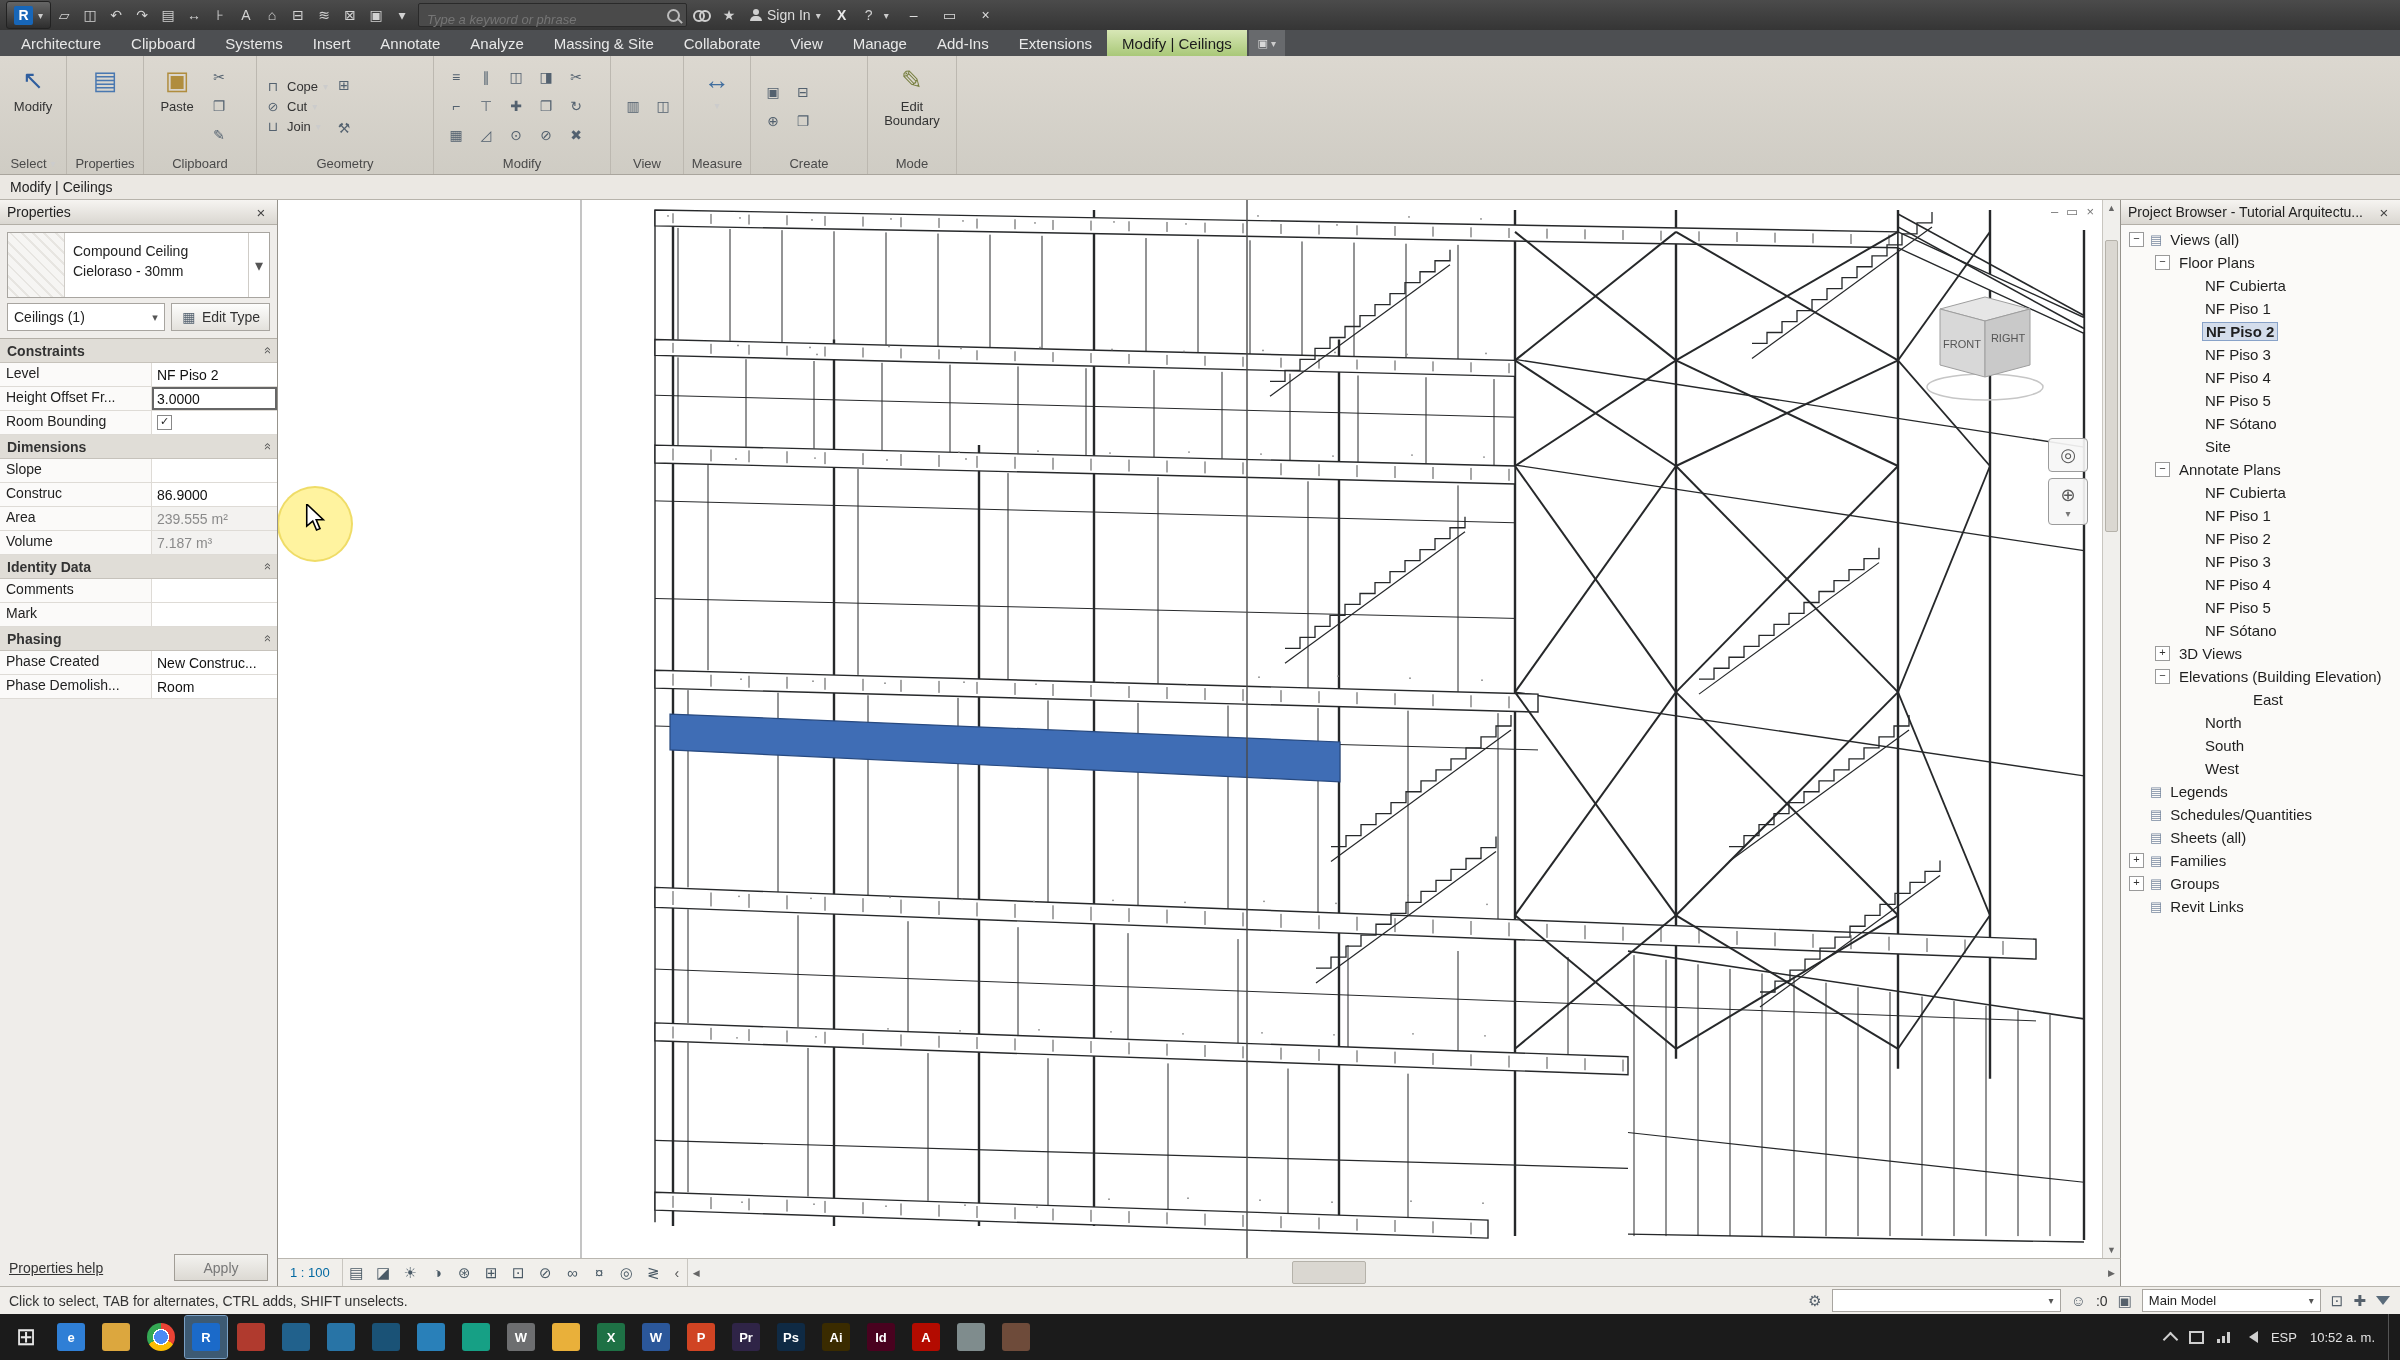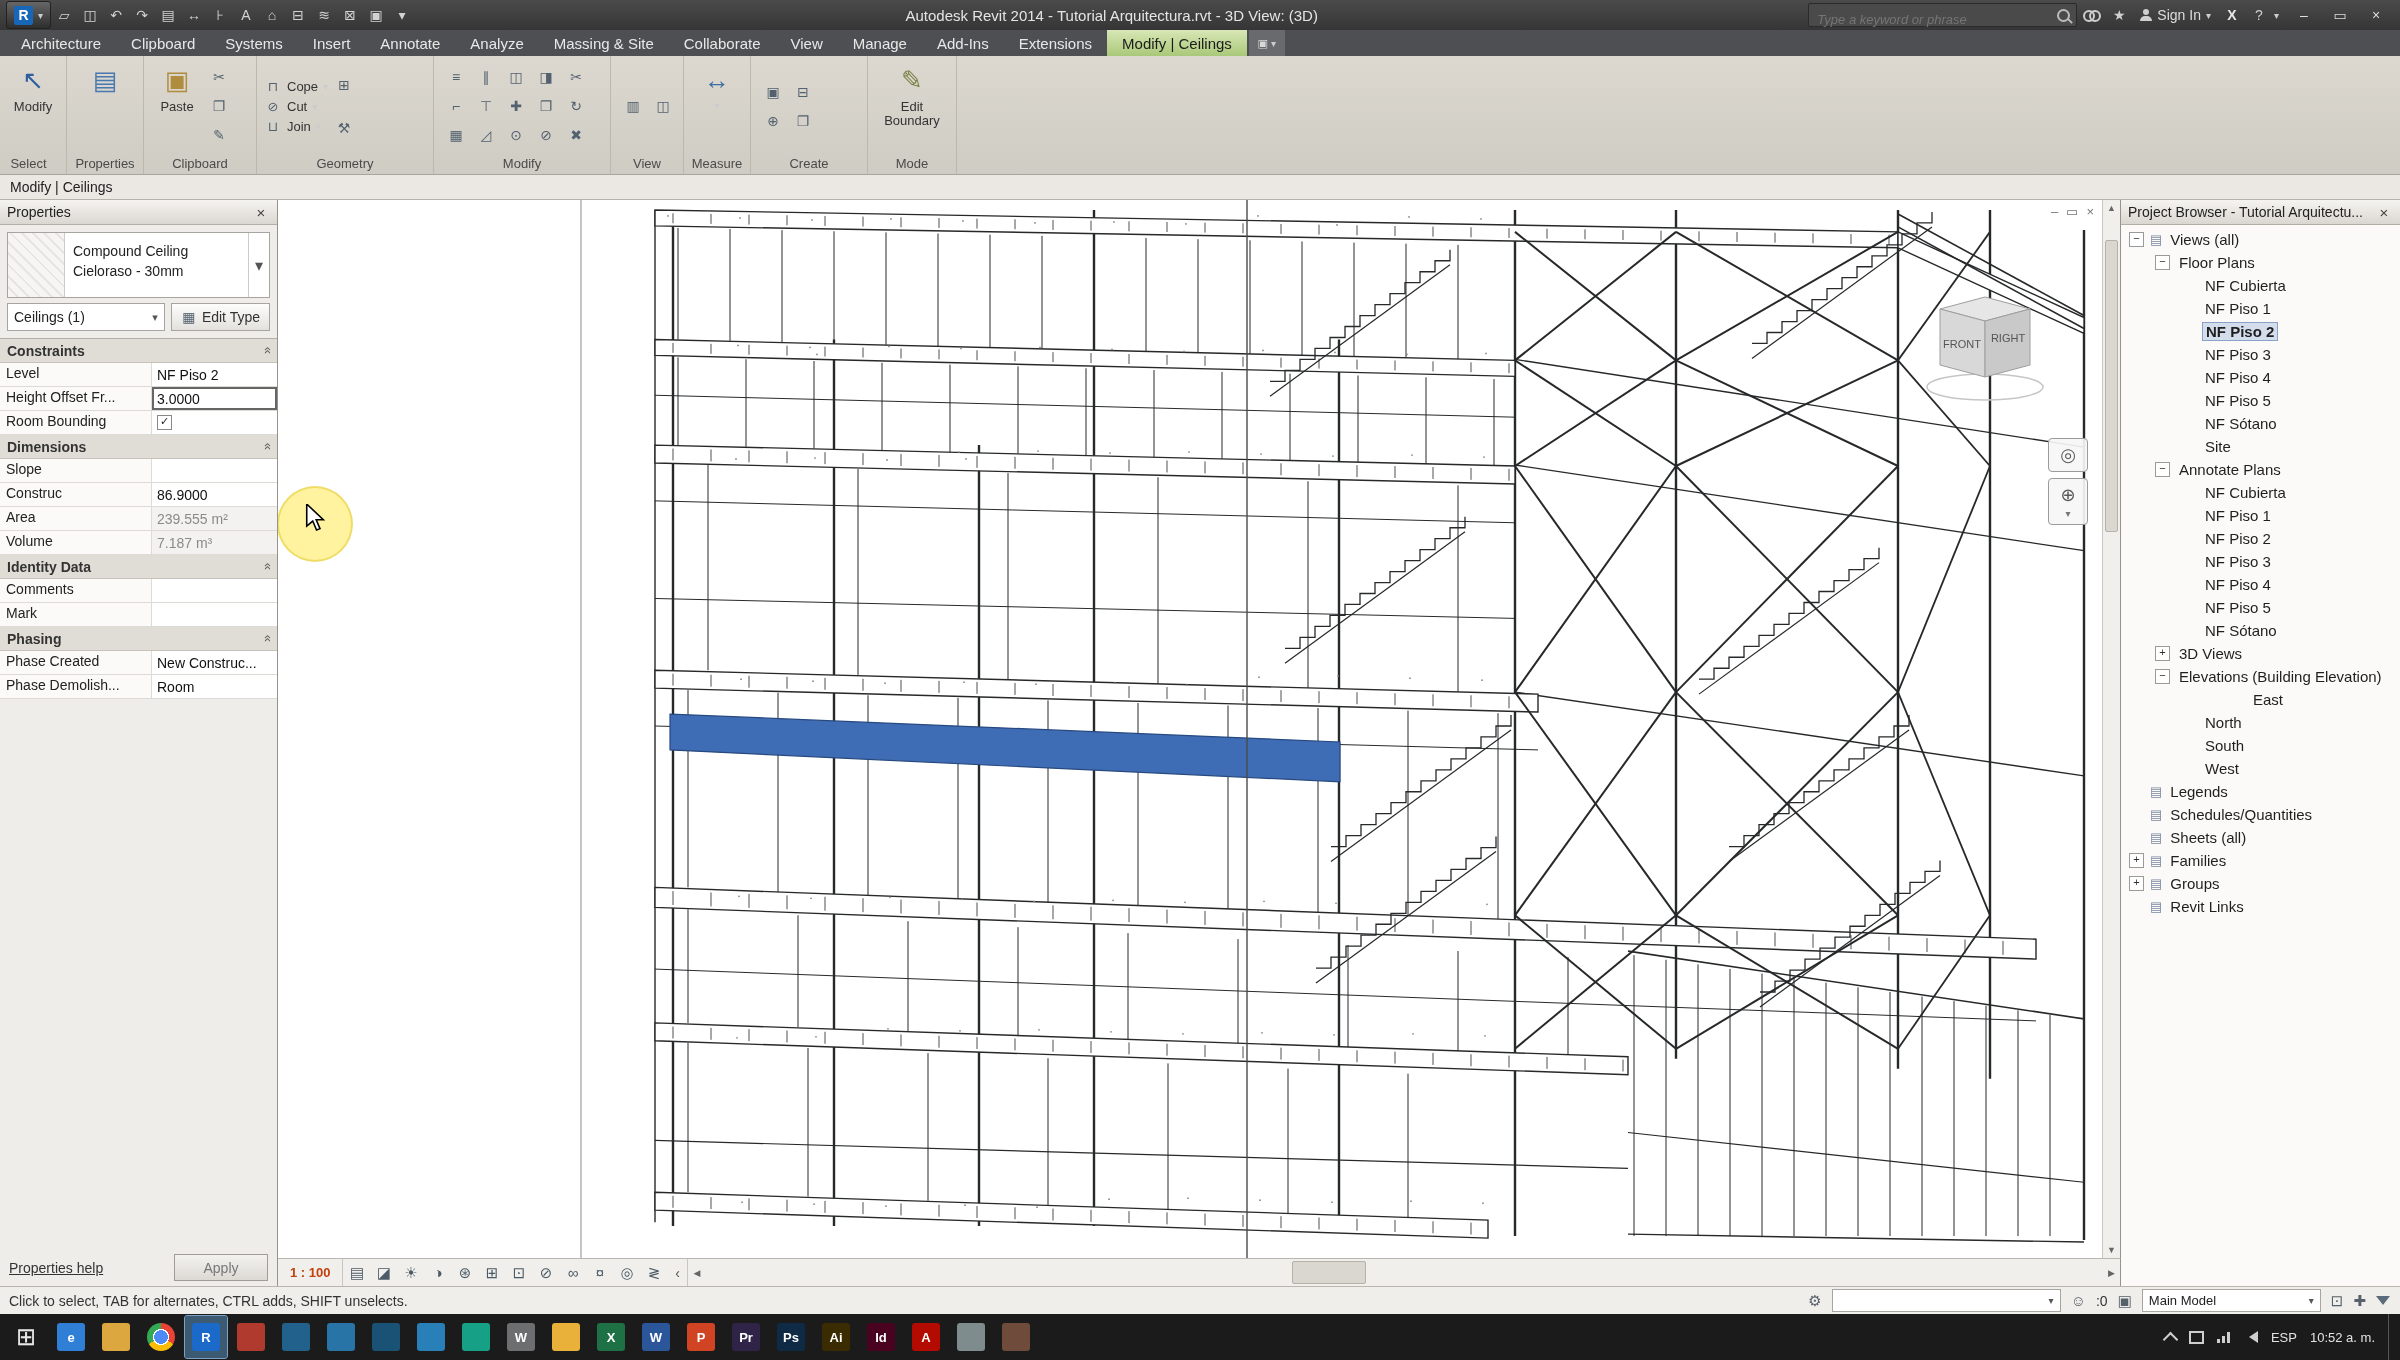--- a/index.html
+++ b/index.html
@@ -93,21 +93,21 @@
   .navbar{position:absolute;left:1770px;top:238px;width:40px;display:flex;flex-direction:column;gap:6px;}
   .nav-btn{background:rgba(246,246,246,.92);border:1px solid #9b9b9b;border-radius:4px;display:flex;flex-direction:column;align-items:center;padding:5px 0;color:#5a5a5a;font-size:18px;gap:2px;}
   .nav-btn .tiny-caret{color:#777;}
   .vscroll{position:absolute;right:0;top:0;bottom:0;width:17px;background:#f0efec;border-left:1px solid #c9c6c0;}
   .vs-arrow{height:16px;display:flex;align-items:center;justify-content:center;font-size:9px;color:#666;}
   .vs-arrow.bottom{position:absolute;bottom:0;left:0;right:0;}
   .vs-thumb{position:absolute;left:2px;right:2px;top:40px;height:290px;background:#dad7d1;border:1px solid #b5b2aa;border-radius:2px;}
   .cursor-glow{position:absolute;left:-1px;top:286px;width:72px;height:72px;border-radius:50%;background:rgba(255,233,80,.55);border:2px solid rgba(208,178,0,.35);}
   .cursor-arrow{position:absolute;left:26px;top:304px;}
   .viewbar{height:27px;background:#f1efeb;border-top:1px solid #b9b6af;display:flex;align-items:center;flex:none;border-right:1px solid #96938c;}
-  .scale-btn{height:100%;padding:0 12px;display:flex;align-items:center;font-size:13px;color:#c2410c;border-right:1px solid #c9c6c0;font-weight:bold;}
+  .scale-btn{height:100%;padding:0 12px;display:flex;align-items:center;font-size:13px;color:#0369a1;border-right:1px solid #c9c6c0;}
   .vb-icon{width:27px;height:100%;display:flex;align-items:center;justify-content:center;font-size:15px;color:#4a5a66;}
   .vb-back{width:20px;text-align:center;color:#555;font-size:14px;}
   .hscroll{flex:1;height:100%;position:relative;background:#f0efec;border-left:1px solid #c9c6c0;display:flex;align-items:center;}
   .hs-arrow{width:17px;text-align:center;font-size:9px;color:#666;}
   .hs-track{flex:1;position:relative;height:100%;}
   .hs-thumb{position:absolute;left:42%;top:2px;bottom:2px;width:72px;background:#dad7d1;border:1px solid #b5b2aa;border-radius:2px;}
 
   
   .browser{width:279px;flex:none;background:#fbfaf8;display:flex;flex-direction:column;}
   .tree{flex:1;overflow:hidden;padding-top:3px;}
@@ -163,21 +163,20 @@
         <div class="qat-icon">↔</div>
         <div class="qat-icon">⊦</div>
         <div class="qat-icon">A</div>
         <div class="qat-icon">⌂</div>
         <div class="qat-icon">⊟</div>
         <div class="qat-icon">≋</div>
         <div class="qat-icon">⊠</div>
         <div class="qat-icon">▣</div>
         <div class="qat-icon">▾</div>
       </div>
-    <div class="title-text">Autodesk Revit 2014 -    Tutorial Arquitectura.rvt - 3D View: (3D)</div>
     <div class="search-wrap">
       <input class="search-input" placeholder="Type a keyword or phrase" style="">
       <span class="mag"></span>
     </div>
     <span class="tb-icon">
         <span class="binoc"></span>
       </span>
     <span class="tb-icon">★</span>
     <div class="signin">
       <span class="person"></span>

